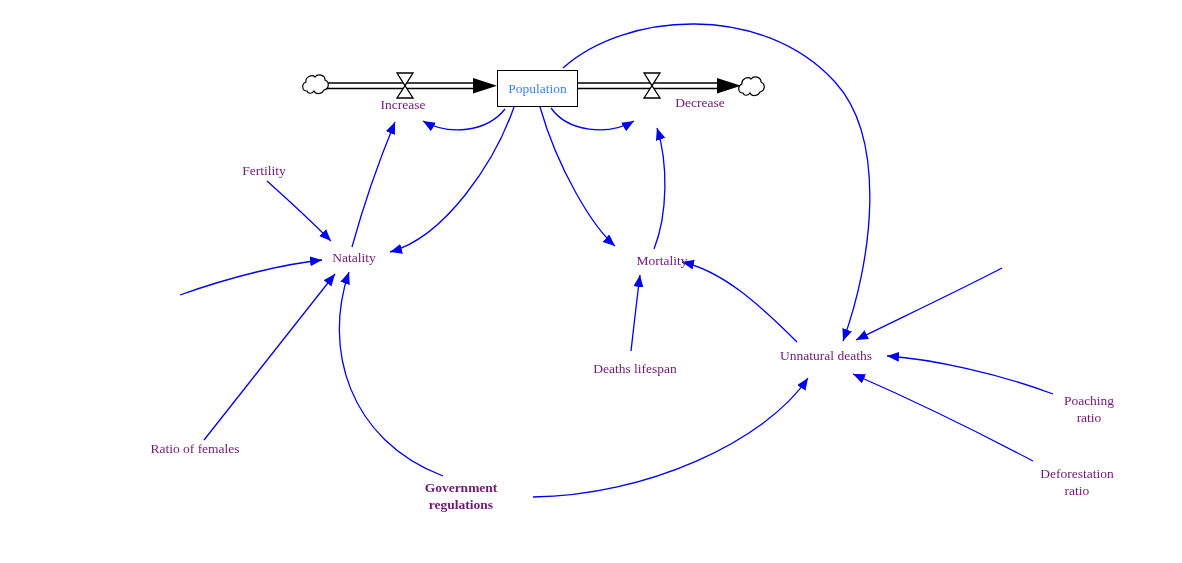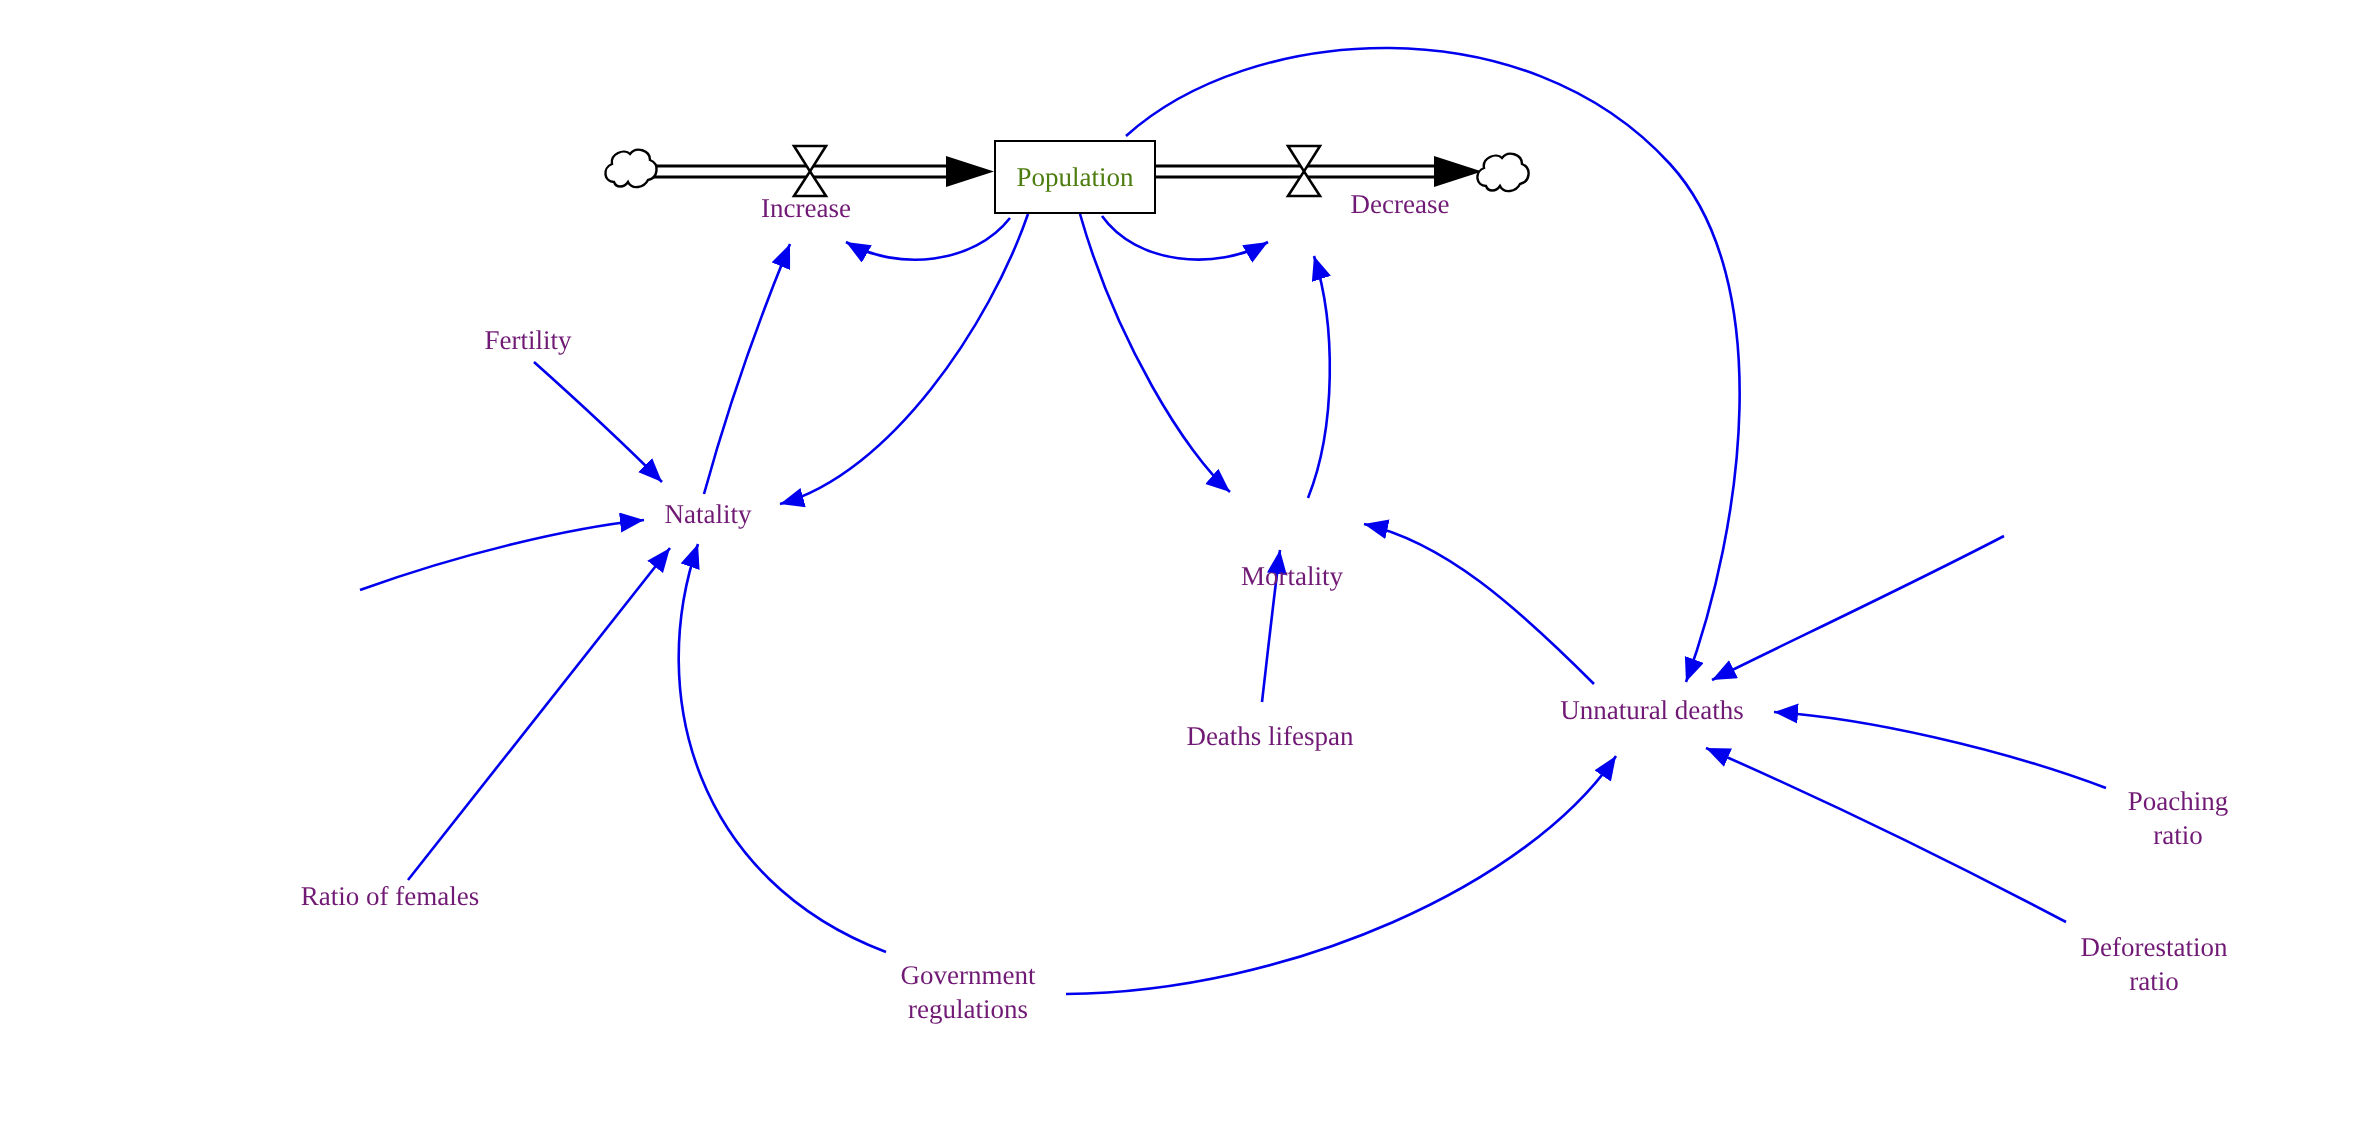--- a/index.html
+++ b/index.html
@@ -18,21 +18,21 @@
     text-align:center;
     font-size:13.5px;
     line-height:17px;
     color:#701a75;
   }
   .stock {
     position:absolute;
     border:1.5px solid #000000;
     background:#ffffff;
     display:flex; align-items:center; justify-content:center;
-    font-size:13.5px; color:#4d7c0f;
+    font-size:13.5px; color:#3b82f6;
     box-sizing:border-box;
   }
   .flow-lbl { font-size:13.5px; }
 </style>
 </head>
 <body>
 
 <div class="canvas">
 
   <svg class="layer" width="1182" height="563" viewBox="0 0 1182 563">
@@ -88,23 +88,23 @@
   <div class="stock" style="left:497px; top:70px; width:81px; height:37px;">
     <span>Population</span>
   </div>
 
   <div class="lbl flow-lbl" style="left:403px; top:104px;">Increase</div>
   <div class="lbl flow-lbl" style="left:652px; top:102px;margin-left:48px;">Decrease</div>
 
   <div class="lbl" style="left:264px; top:170px;">Fertility</div>
   <div class="lbl" style="left:354px; top:257px;">Natality</div>
   <div class="lbl" style="left:195px; top:448px;">Ratio of females</div>
-  <div class="lbl" style="left:484px; top:496px;">Government
+  <div class="lbl" style="left:461px; top:496px;font-weight:bold;">Government
 regulations</div>
-  <div class="lbl" style="left:646px; top:260px;margin-top:28px;">Mortality</div>
+  <div class="lbl" style="left:662px; top:260px;">Mortality</div>
   <div class="lbl" style="left:635px; top:368px;">Deaths lifespan</div>
   <div class="lbl" style="left:826px; top:355px;">Unnatural deaths</div>
   <div class="lbl" style="left:1089px; top:409px;">Poaching
 ratio</div>
   <div class="lbl" style="left:1077px; top:482px;">Deforestation
 ratio</div>
 
 </div>
 
 </body></html>

